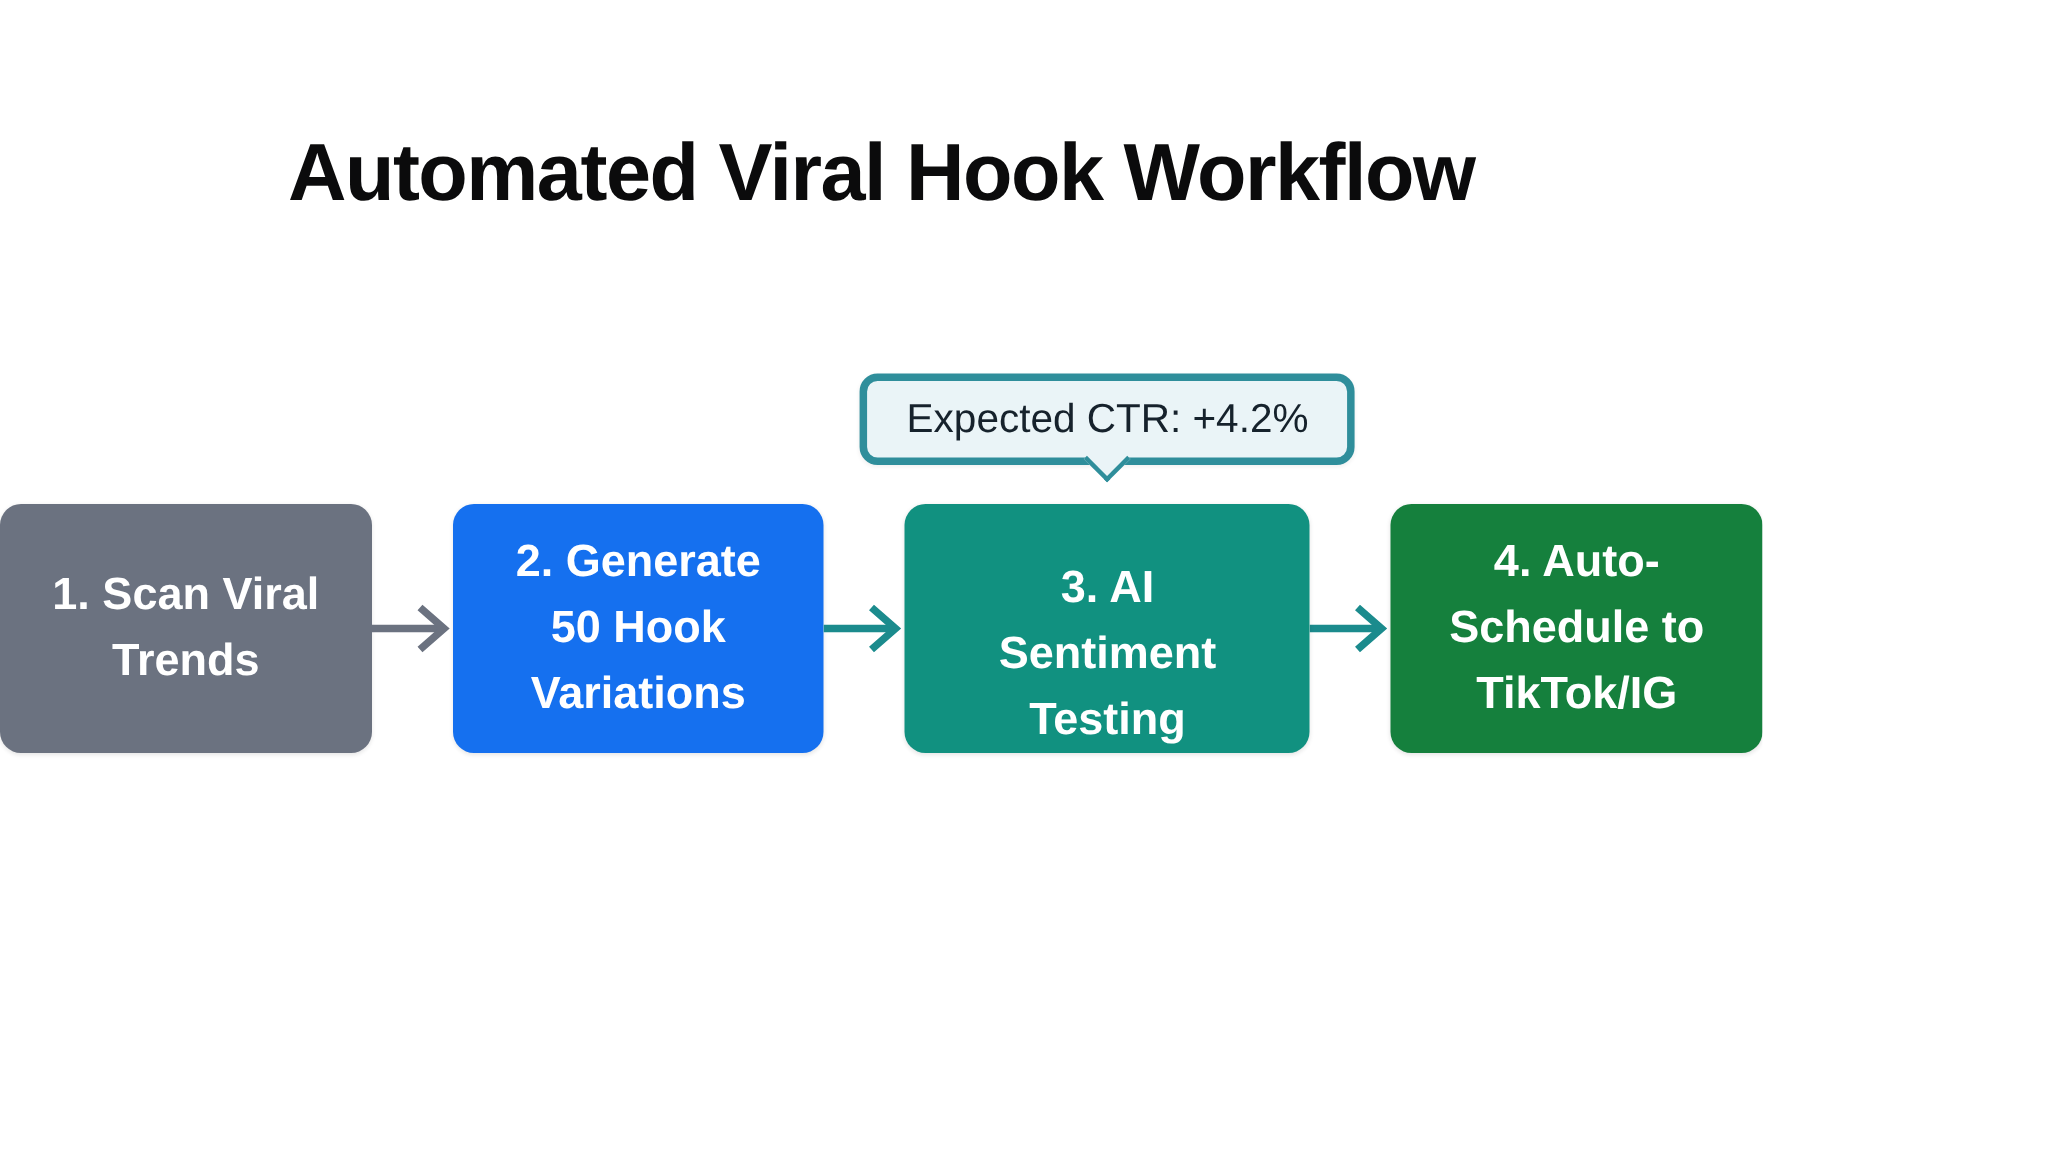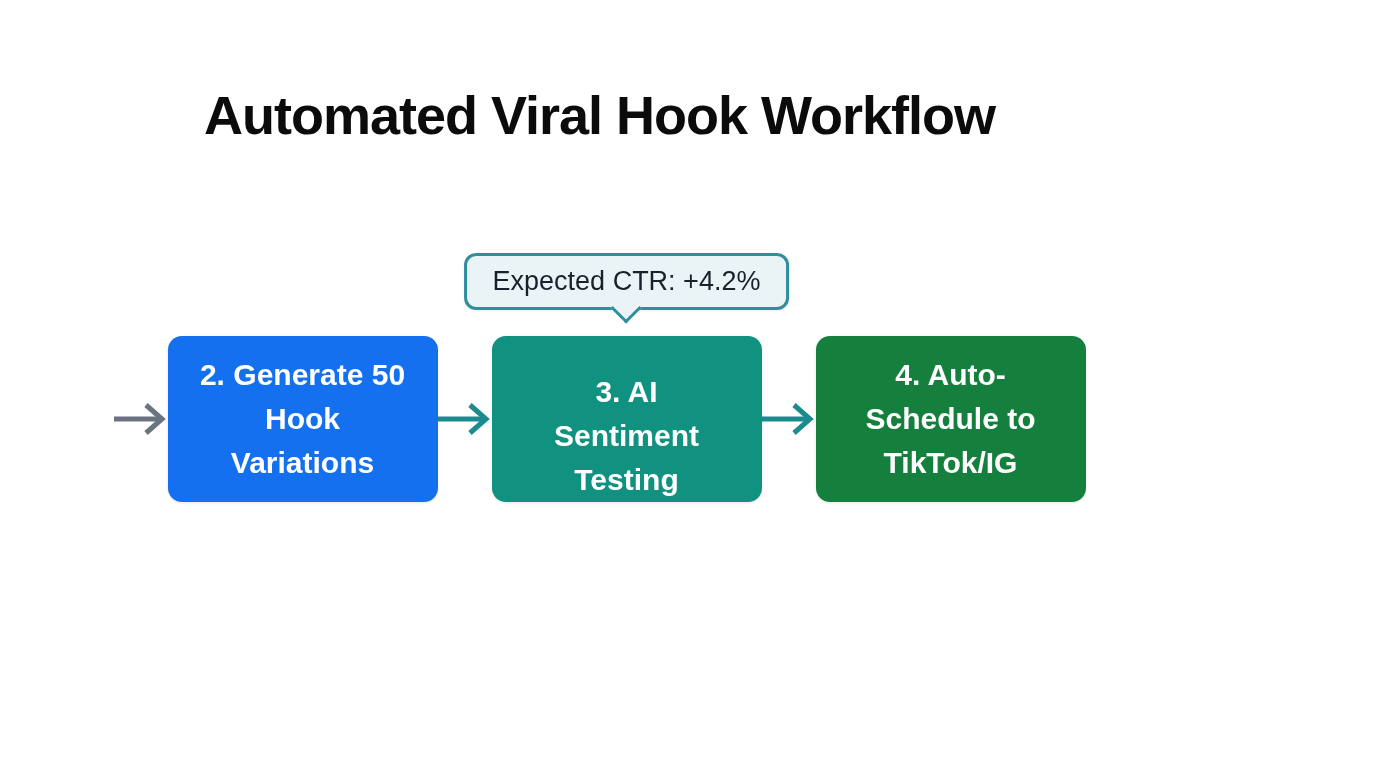--- a/index.html
+++ b/index.html
@@ -5,21 +5,20 @@
   * { margin: 0; padding: 0; box-sizing: border-box; }
   html, body { background: #ffffff; }
   body { font-family: "Liberation Sans", sans-serif; }
 
   .page {
     position: relative;
     width: 1175px;
     height: 768px;
     background: #ffffff;
     overflow: hidden;
-    margin-left: 12px;
   }
 
   .title {
     position: absolute;
     top: 84px;
     left: 0;
     width: 100%;
     text-align: center;
     font-size: 54px;
     font-weight: 700;
@@ -67,21 +66,21 @@
   }
   .arrow svg { display: block; }
 
   .callout {
     position: absolute;
     bottom: calc(100% + 26px);
     left: 50%;
     transform: translateX(-50%);
     white-space: nowrap;
     background: #eaf4f7;
-    border: 3px solid #7f1d1d;
+    border: 5px solid #7f1d1d;
     border-radius: 12px;
     padding: 10px 26px;
     font-size: 27px;
     font-weight: 400;
     color: #16222c;
     box-shadow: 0 1px 3px rgba(0,0,0,0.06);
   }
 
   .callout-tail {
     position: absolute;
@@ -98,20 +97,23 @@
 </style>
 </head>
 <body>
 
 <div class="page">
 
   <h1 class="title">Automated Viral Hook Workflow</h1>
 
   <div class="flow">
 
+    <div class="node" style="background-color: rgb(107, 114, 128); color: rgb(255, 255, 255);">
+      <span>1. Scan Viral Trends</span>
+    </div>
 
     <div class="arrow" style="color: rgb(107, 114, 128);">
       <svg width="54" height="40" viewBox="0 0 54 40">
         <line x1="0" y1="20" x2="46" y2="20" stroke="currentColor" stroke-width="5"></line>
         <polyline points="32,6 48,20 32,34" fill="none" stroke="currentColor" stroke-width="5"></polyline>
       </svg>
     </div>
 
     <div class="node" style="background-color: rgb(21, 112, 239); color: rgb(255, 255, 255);">
       <span>2. Generate 50 Hook Variations</span>

